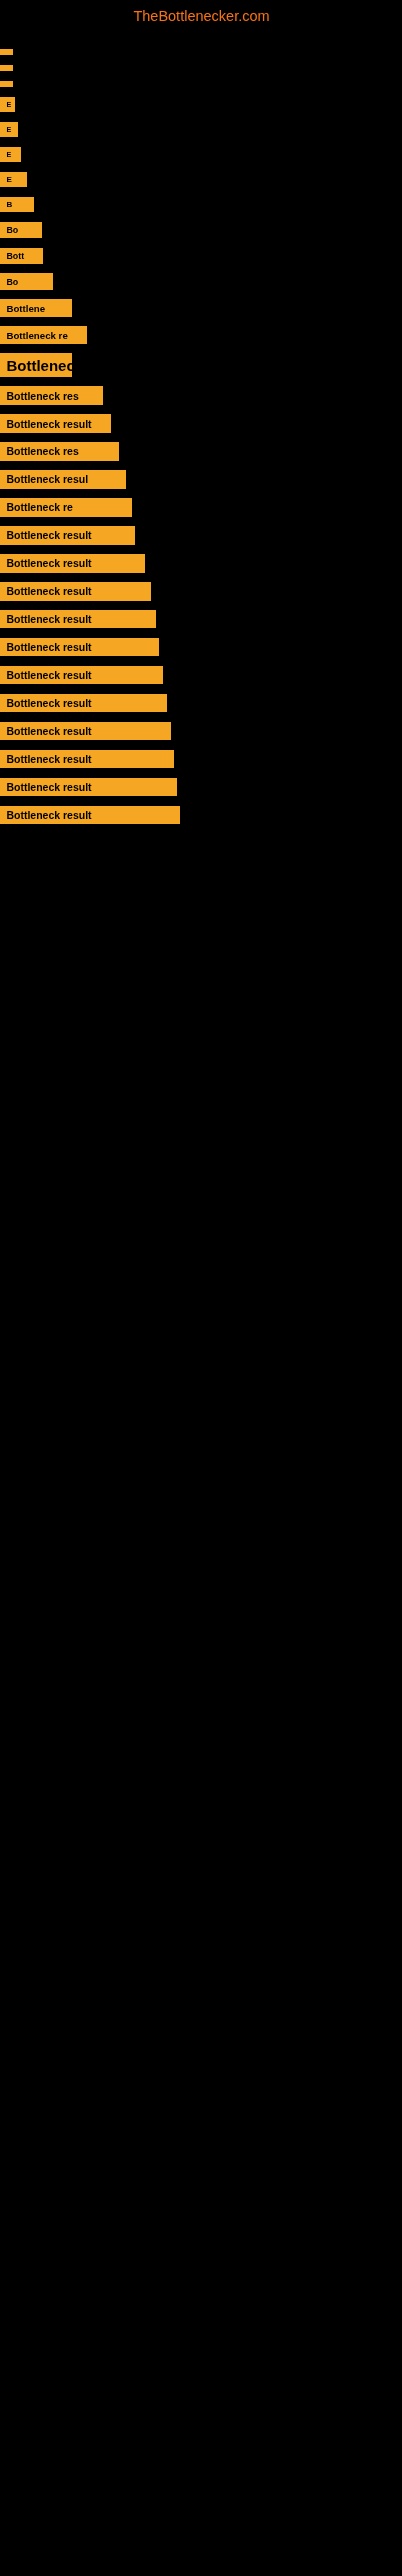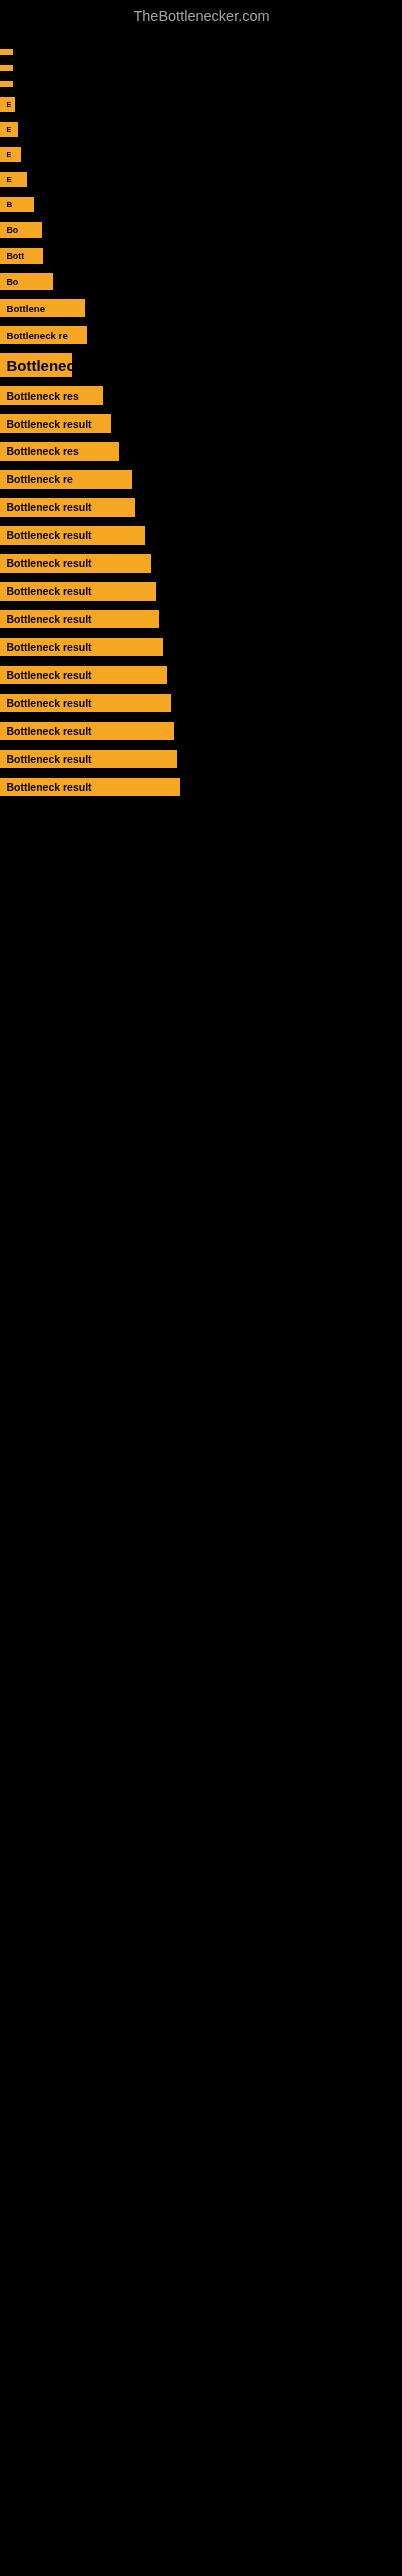--- a/index.html
+++ b/index.html
@@ -10,21 +10,21 @@
 
     body {
       background-color: #000000;
       width: 403px;
       min-height: 2576px;
       font-family: Arial, sans-serif;
       position: relative;
     }
 
     .site-title {
-      color: #a3a3a3;
+      color: #f97316;
       font-size: 14.5px;
       text-align: center;
       padding: 8px 0 4px 0;
     }
 
     .items-container {
       padding: 16px 0 0 0;
     }
 
     .item-row {
@@ -49,21 +49,21 @@
     .row-1 .label-box { width: 8px; font-size: 0px; }
     .row-2 .label-box { width: 9.7px; font-size: 0px; }
     .row-3 .label-box { width: 14.5px; font-size: 7.2px; overflow: hidden; }
     .row-4 .label-box { width: 17.7px; font-size: 7.2px; overflow: hidden; }
     .row-5 .label-box { width: 21px; font-size: 7.2px; overflow: hidden; }
     .row-6 .label-box { width: 27px; font-size: 8px; overflow: hidden; }
     .row-7 .label-box { width: 34px; font-size: 8px; overflow: hidden; }
     .row-8 .label-box { width: 42px; font-size: 8.9px; overflow: hidden; }
     .row-9 .label-box { width: 43px; font-size: 8.9px; overflow: hidden; }
     .row-10 .label-box { width: 53px; font-size: 8.9px; overflow: hidden; }
-    .row-11 .label-box { width: 85px; font-size: 9.7px; overflow: hidden; }
+    .row-11 .label-box { width: 72px; font-size: 9.7px; overflow: hidden; }
     .row-12 .label-box { width: 87px; font-size: 9.7px; overflow: hidden; }
     .row-13 .label-box { width: 72px; font-size: 15px; overflow: hidden; }
     .row-14 .label-box { width: 103px; font-size: 10.5px; overflow: hidden; }
     .row-15 .label-box { width: 111px; font-size: 10.5px; overflow: hidden; }
     .row-16 .label-box { width: 119px; font-size: 10.5px; overflow: hidden; }
     .row-17 .label-box { width: 126px; font-size: 10.5px; overflow: hidden; }
     .row-18 .label-box { width: 132px; font-size: 10.5px; }
     .row-19 .label-box { width: 135px; font-size: 10.5px; }
     .row-20 .label-box { width: 140px; font-size: 10.5px; }
     .row-21 .label-box { width: 145px; font-size: 10.5px; }
@@ -127,20 +127,23 @@
     </div>
     <div class="item-row row-14">
       <span class="label-box">Bottleneck res</span>
     </div>
     <div class="item-row row-15">
       <span class="label-box">Bottleneck result</span>
     </div>
     <div class="item-row row-16">
       <span class="label-box">Bottleneck res</span>
     </div>
+    <div class="item-row row-17">
+      <span class="label-box">Bottleneck resul</span>
+    </div>
     <div class="item-row row-18">
       <span class="label-box">Bottleneck re</span>
     </div>
     <div class="item-row row-19">
       <span class="label-box">Bottleneck result</span>
     </div>
     <div class="item-row row-21">
       <span class="label-box">Bottleneck result</span>
     </div>
     <div class="item-row row-22">

